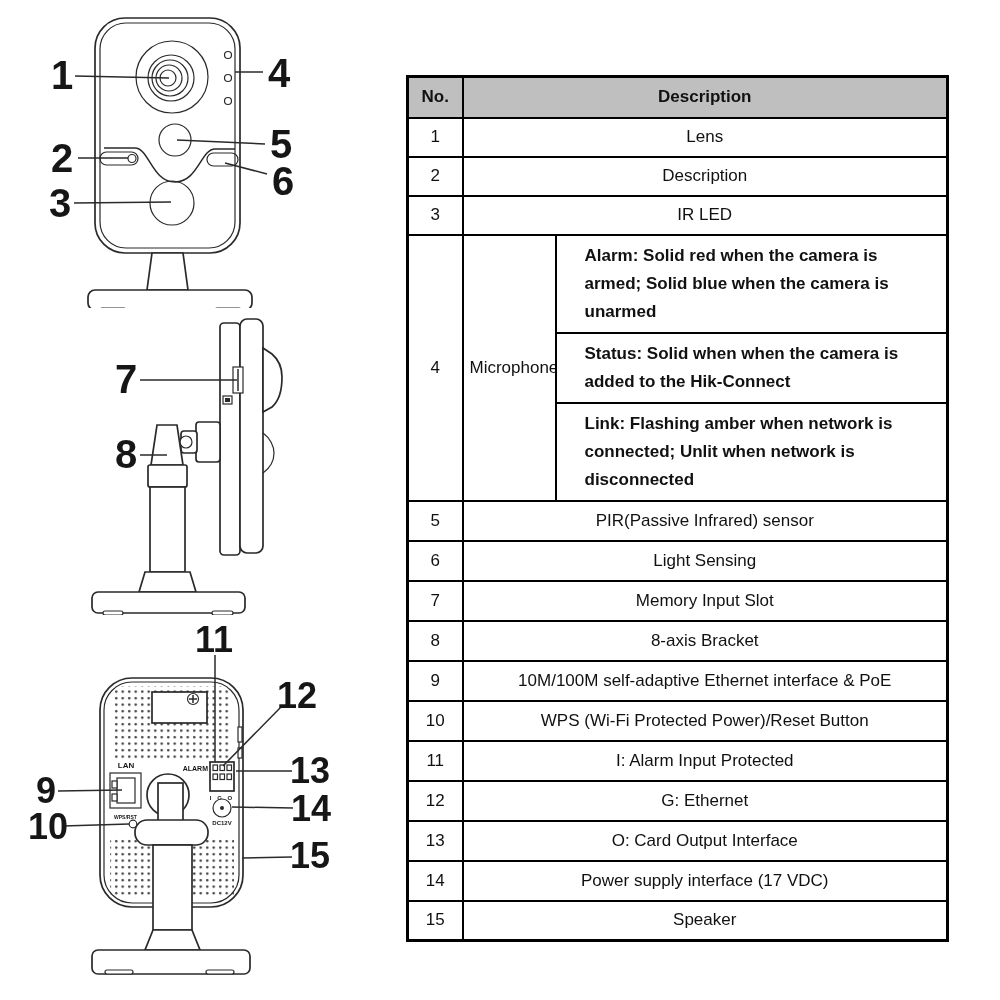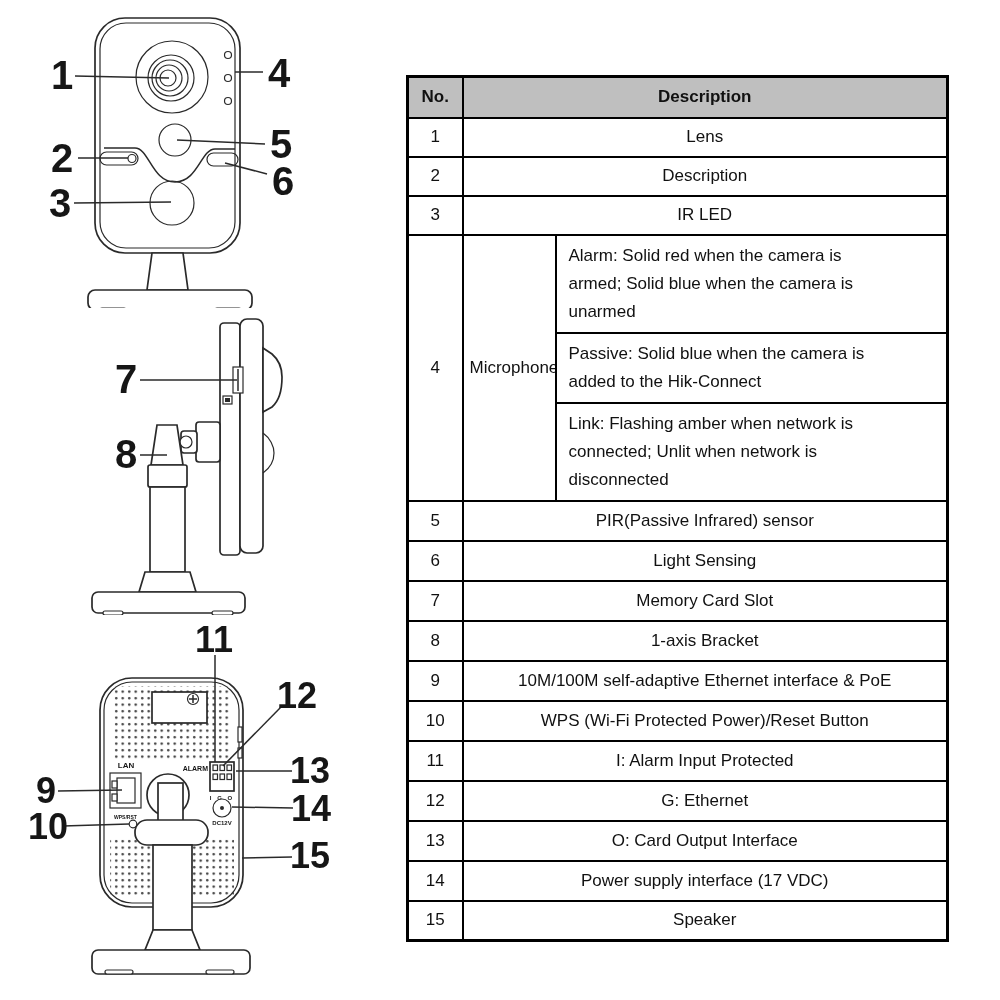--- a/index.html
+++ b/index.html
@@ -23,22 +23,22 @@
     border-collapse:collapse;table-layout:fixed;
     font-size:17px;color:#111;
   }
   .spec-table td,.spec-table th{
     border:2px solid #000;text-align:center;vertical-align:middle;
     padding:2px 6px;overflow:hidden;
   }
   .spec-table{border:3px solid #000;}
   .spec-table th{background:#bfbfbf;font-weight:bold;}
   .sub-desc{
-    text-align:left !important;padding:6px 12px !important;
-    white-space:pre-line;line-height:28px;
+    text-align:left !important;padding:6px 28px !important;
+    white-space:pre-line;line-height:28px;font-weight:bold;
   }
 </style>
 </head>
 <body>
 
 <div class="stage">
 
   <svg class="diagram" style="left:25px;top:8px;" width="280" height="300" viewBox="0 0 280 300">
     <g>
       <rect class="shape" x="70" y="10" width="145" height="235" rx="30"></rect>
@@ -230,43 +230,43 @@
       <td colspan="2">IR LED</td>
     </tr>
     <tr style="height:98px">
       <td rowspan="3">4</td>
       <td rowspan="3">Microphone</td>
       <td class="sub-desc">Alarm: Solid red when the camera is
 armed; Solid blue when the camera is
 unarmed</td>
     </tr>
     <tr style="height:68px">
-      <td class="sub-desc">Passive: Solid blue when the camera is
+      <td class="sub-desc">Status: Solid when when the camera is
 added to the Hik-Connect</td>
     </tr>
     <tr style="height:95px">
       <td class="sub-desc">Link: Flashing amber when network is
 connected; Unlit when network is
 disconnected</td>
     </tr>
     <tr style="height:40px">
       <td>5</td>
       <td colspan="2">PIR(Passive Infrared) sensor</td>
     </tr>
     <tr style="height:40px">
       <td>6</td>
       <td colspan="2">Light Sensing</td>
     </tr>
     <tr style="height:40px">
       <td>7</td>
-      <td colspan="2">Memory Card Slot</td>
+      <td colspan="2">Memory Input Slot</td>
     </tr>
     <tr style="height:40px">
       <td>8</td>
-      <td colspan="2">1-axis Bracket</td>
+      <td colspan="2">8-axis Bracket</td>
     </tr>
     <tr style="height:40px">
       <td>9</td>
       <td colspan="2">10M/100M self-adaptive Ethernet interface &amp; PoE</td>
     </tr>
     <tr style="height:40px">
       <td>10</td>
       <td colspan="2">WPS (Wi-Fi Protected Power)/Reset Button</td>
     </tr>
     <tr style="height:40px">

